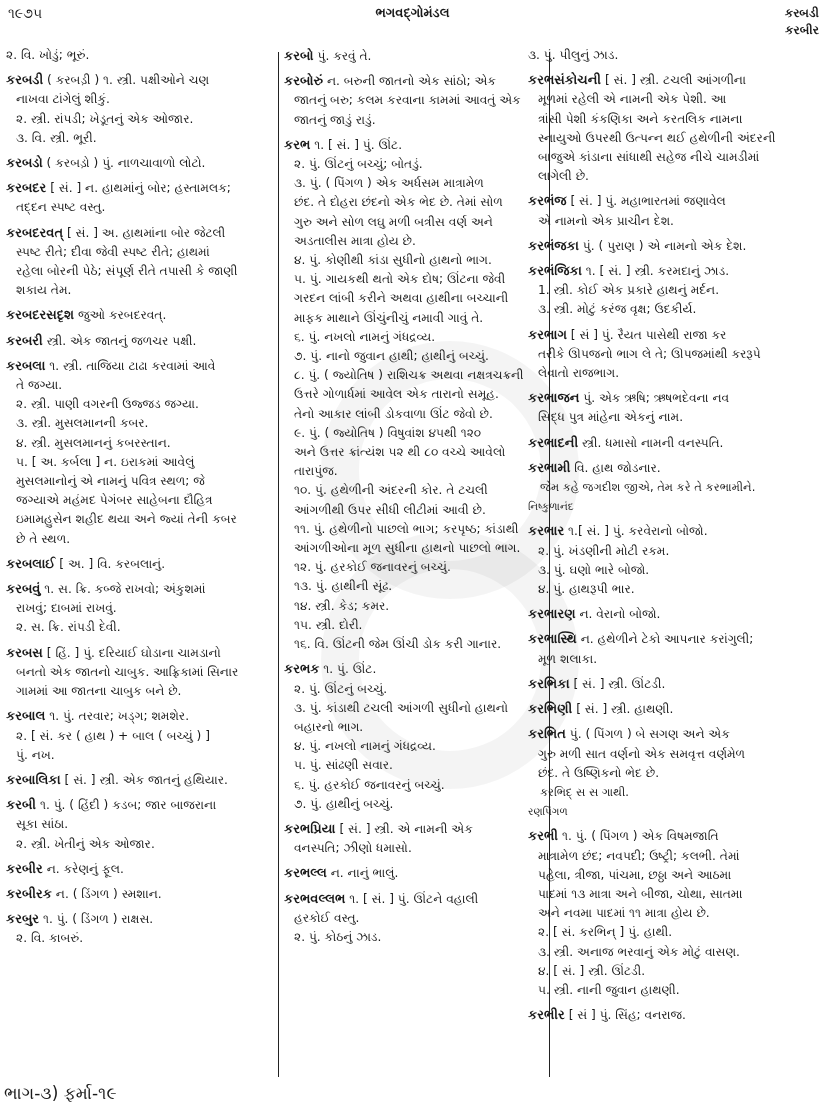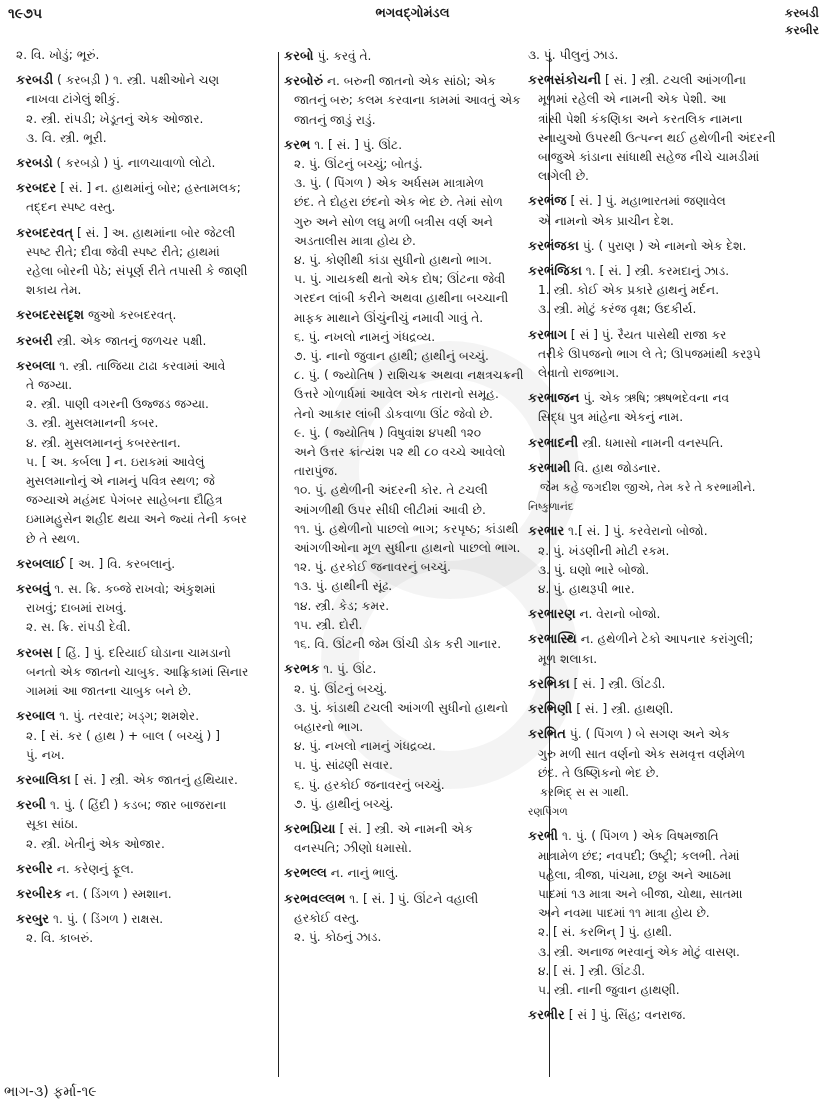--- a/index.html
+++ b/index.html
@@ -6,37 +6,37 @@
   body {
     width: 825px; height: 1109px; background: #ffffff; position: relative; overflow: hidden;
     font-family: "DejaVu Sans", sans-serif; color: #1a1a1a;
   }
   .watermark {
     position: absolute; left: 300px; top: 300px; width: 300px; height: 500px; pointer-events: none;
   }
   .running-head {
     position: absolute; top: 0; left: 0; width: 825px; height: 46px;
   }
-  .page-num { position: absolute; left: 8px; top: 5px; font-size: 14px; font-weight: bold; }
+  .page-num { position: absolute; left: 8px; top: 5px; font-size: 14px; font-weight: normal; }
   .title { position: absolute; left: 0; width: 825px; top: 5px; text-align: center; font-size: 13px; font-weight: bold; }
   .guide { position: absolute; right: 6px; top: 5px; text-align: right; font-size: 12px; font-weight: bold; line-height: 17px; }
   .col {
     position: absolute; top: 46px; font-size: 12.2px; line-height: 19.2px;
   }
-  .col1 { left: 16px; width: 258px; }
+  .col1 { left: 6px; width: 258px; }
   .col2 { left: 284px; width: 258px; }
   .col3 { left: 528px; width: 262px; }
   .divider { position: absolute; width: 1px; background: #222; }
   .entry { margin: 0 0 5px 0; text-align: justify; }
   .entry .hw { font-weight: bold; font-size: 13px; }
   .line { display: block; }
   .cont { padding-left: 10px; }
   .quote { display: block; padding-left: 12px; font-size: 11.5px; }
   .attrib { display: block; text-align: left; font-size: 10.5px; }
-  .footer { position: absolute; left: 4px; top: 1083px; font-size: 14px; }
+  .footer { position: absolute; left: 4px; top: 1083px; font-size: 17px; }
 </style>
 </head>
 <body>
 
 <svg class="watermark" viewBox="0 0 300 500">
   <g fill="none" stroke="#000" stroke-opacity="0.045" stroke-width="38">
     <circle cx="150" cy="170" r="110"></circle>
     <circle cx="150" cy="360" r="110"></circle>
   </g>
 </svg>

